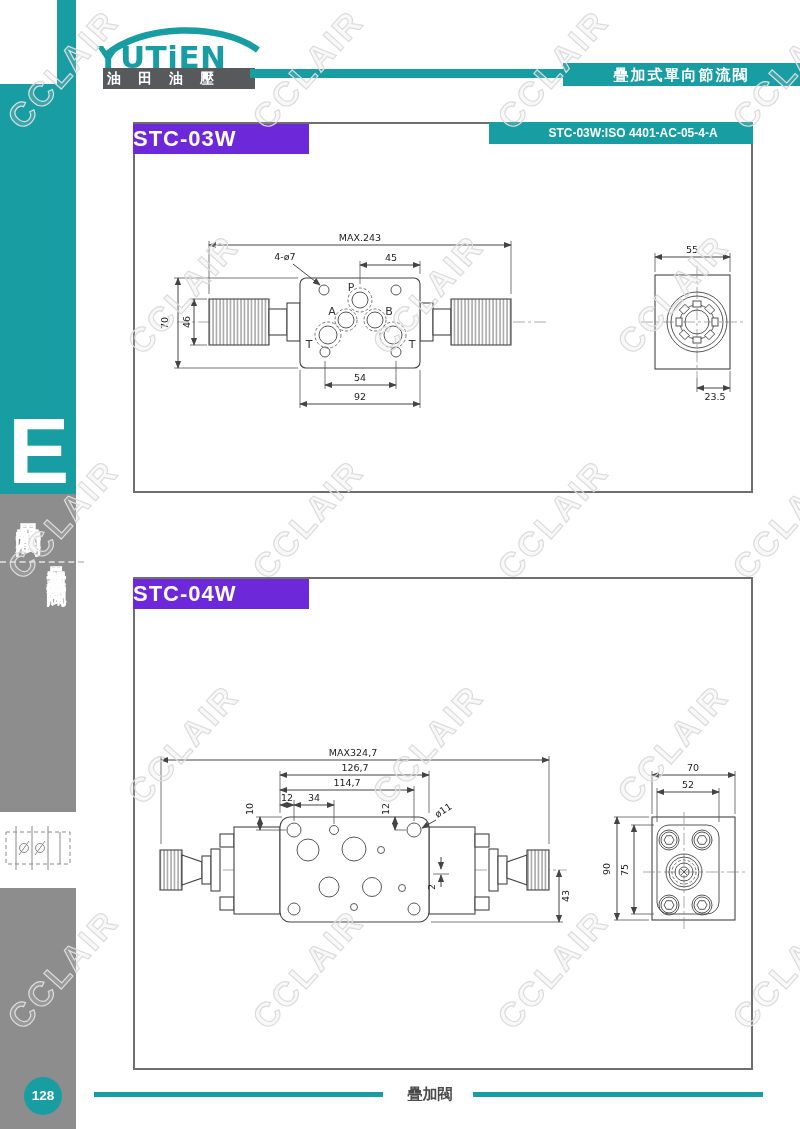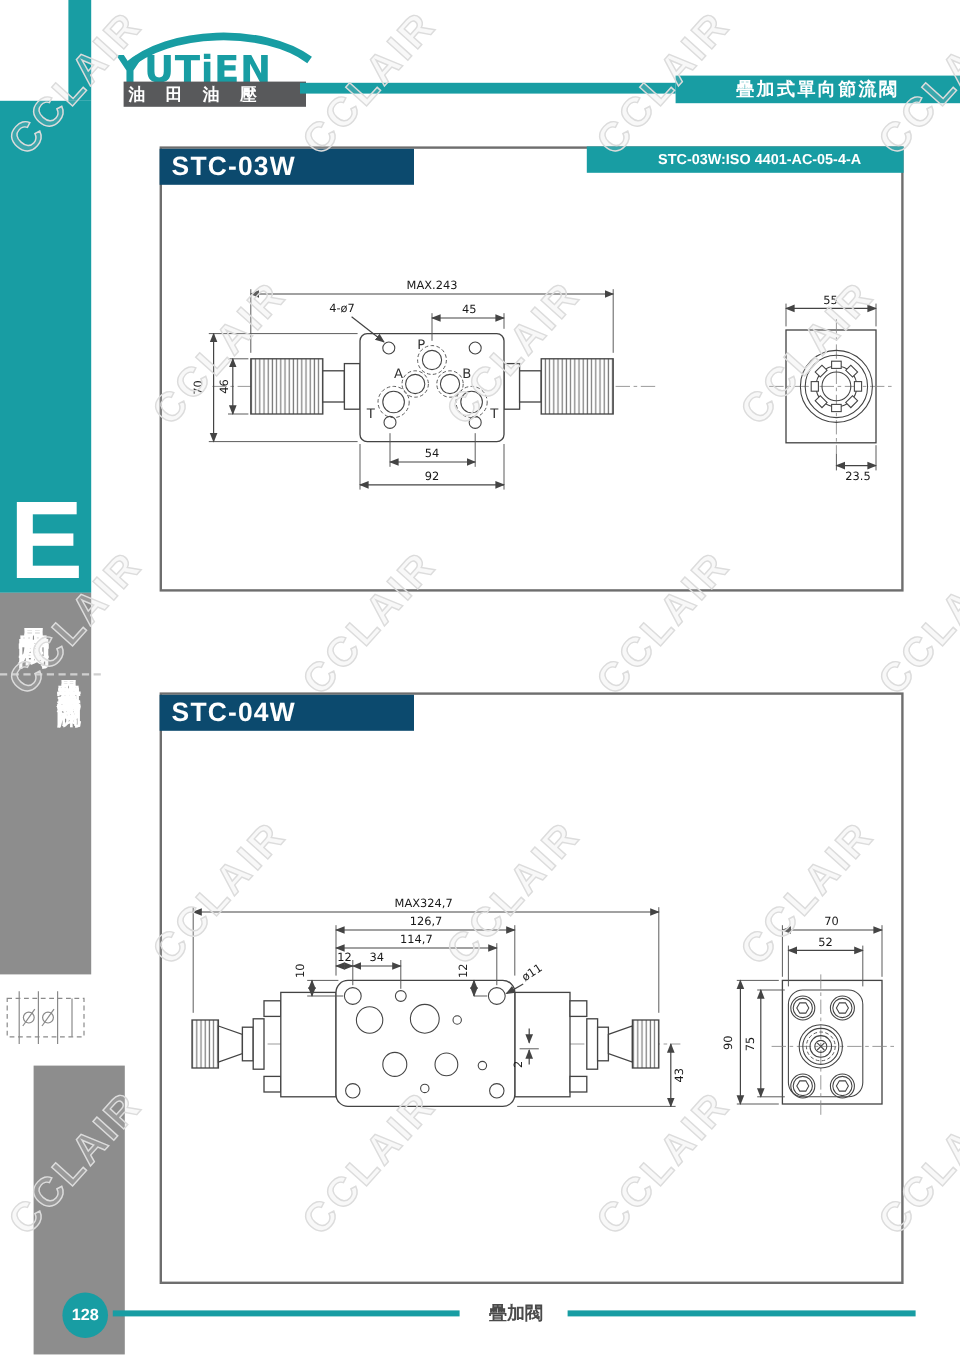--- a/index.html
+++ b/index.html
@@ -15,39 +15,39 @@
   .strip-top{left:57px;top:0;width:19px;height:84px;z-index:2;}
   .teal-block{left:0;top:84px;width:76px;height:410px;z-index:2;}
   .letterE{position:absolute;left:8px;top:330px;font-size:92px;font-weight:bold;
            color:#fff;line-height:0.82;}
   .graybox1{left:0;top:494px;width:76px;height:318px;background:#8D8D8D;z-index:2;}
   .cat-v{position:absolute;left:12px;top:8px;writing-mode:vertical-rl;text-orientation:upright;
          color:#fff;font-size:26px;font-weight:bold;letter-spacing:5px;}
   .subcat-v{position:absolute;left:44px;top:56px;writing-mode:vertical-rl;text-orientation:upright;
          color:#fff;font-size:20px;font-weight:bold;letter-spacing:3px;}
   .dashline{left:0;top:561px;width:84px;height:0;border-top:2px dashed #cfcfcf;z-index:3;}
-  .graybox2{left:0;top:888px;width:76px;height:241px;background:#8D8D8D;z-index:2;margin-left:28px;}
+  .graybox2{left:0;top:888px;width:76px;height:241px;background:#8D8D8D;z-index:2;}
   .pagecircle{position:absolute;left:24px;top:189px;width:38px;height:38px;border-radius:50%;
          background:#189DA3;color:#fff;font-size:13.5px;font-weight:bold;text-align:center;
          line-height:38px;}
   
   .logo-sub{left:103px;top:68px;width:152px;height:21px;background:#58595B;color:#fff;
         font-size:14px;font-weight:bold;line-height:21px;letter-spacing:17px;
         padding-left:4px;box-sizing:border-box;z-index:2;white-space:nowrap;overflow:hidden;}
   
   .hdr-thin{left:250px;top:69px;width:313px;height:9px;z-index:2;}
   .hdr-box{left:563px;top:63px;width:237px;height:23px;color:#fff;font-size:15px;
         font-weight:bold;text-align:center;line-height:23px;letter-spacing:2px;z-index:2;}
   
   .frame{position:absolute;left:133px;width:620px;border:2px solid #6e6e6e;
         box-sizing:border-box;background:#fff;z-index:2;}
   .frame1{top:122px;height:371px;}
   .frame2{top:577px;height:493px;}
-  .modelbox{position:absolute;left:-2px;top:0;width:212px;height:30px;background:#0c4a6e;
-        color:#fff;font-size:22px;font-weight:bold;line-height:30px;padding-left:10px;
+  .modelbox{position:absolute;left:-2px;top:0;width:176px;height:30px;background:#6d28d9;
+        color:#fff;font-size:22px;font-weight:bold;line-height:30px;
         box-sizing:border-box;letter-spacing:1px;}
   .isobox{position:absolute;right:-2px;top:-2px;width:240px;height:22px;background:#189DA3;
         color:#fff;font-size:12px;font-weight:bold;text-align:center;line-height:22px;padding-left:24px;}
   
   .f-line{top:1092px;height:5px;z-index:2;}
   .f-label{left:395px;top:1085px;width:70px;text-align:center;color:#4a4a4a;
         font-size:15px;font-weight:bold;z-index:2;}
   
   svg{position:absolute;left:0;top:0;}
   svg text{font-family:"DejaVu Sans","Liberation Sans",sans-serif;}

